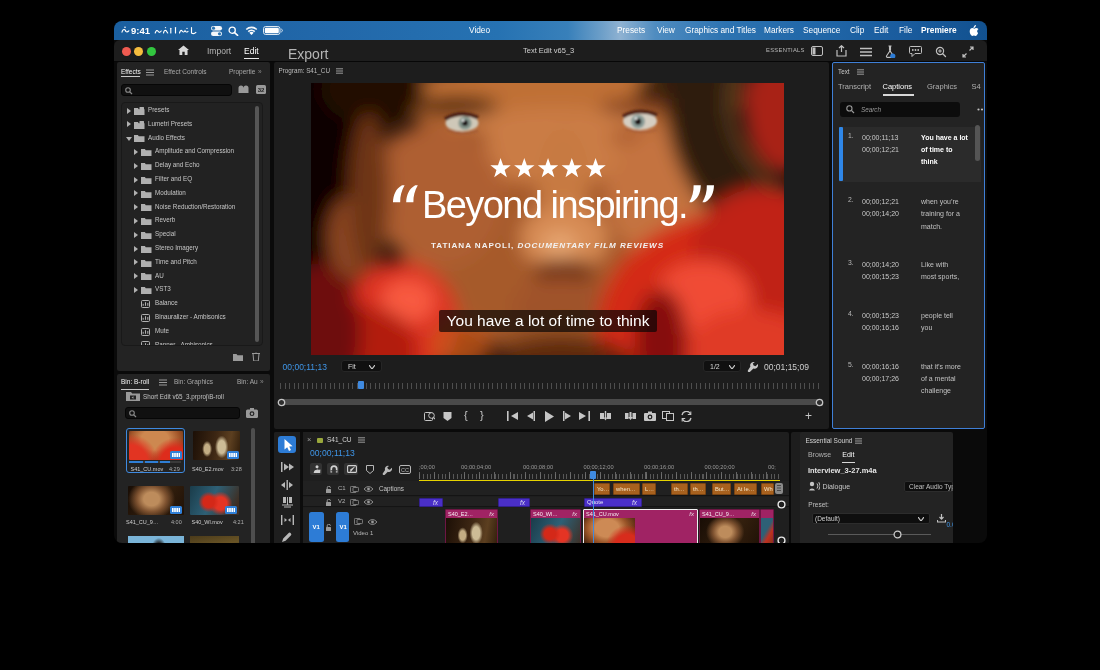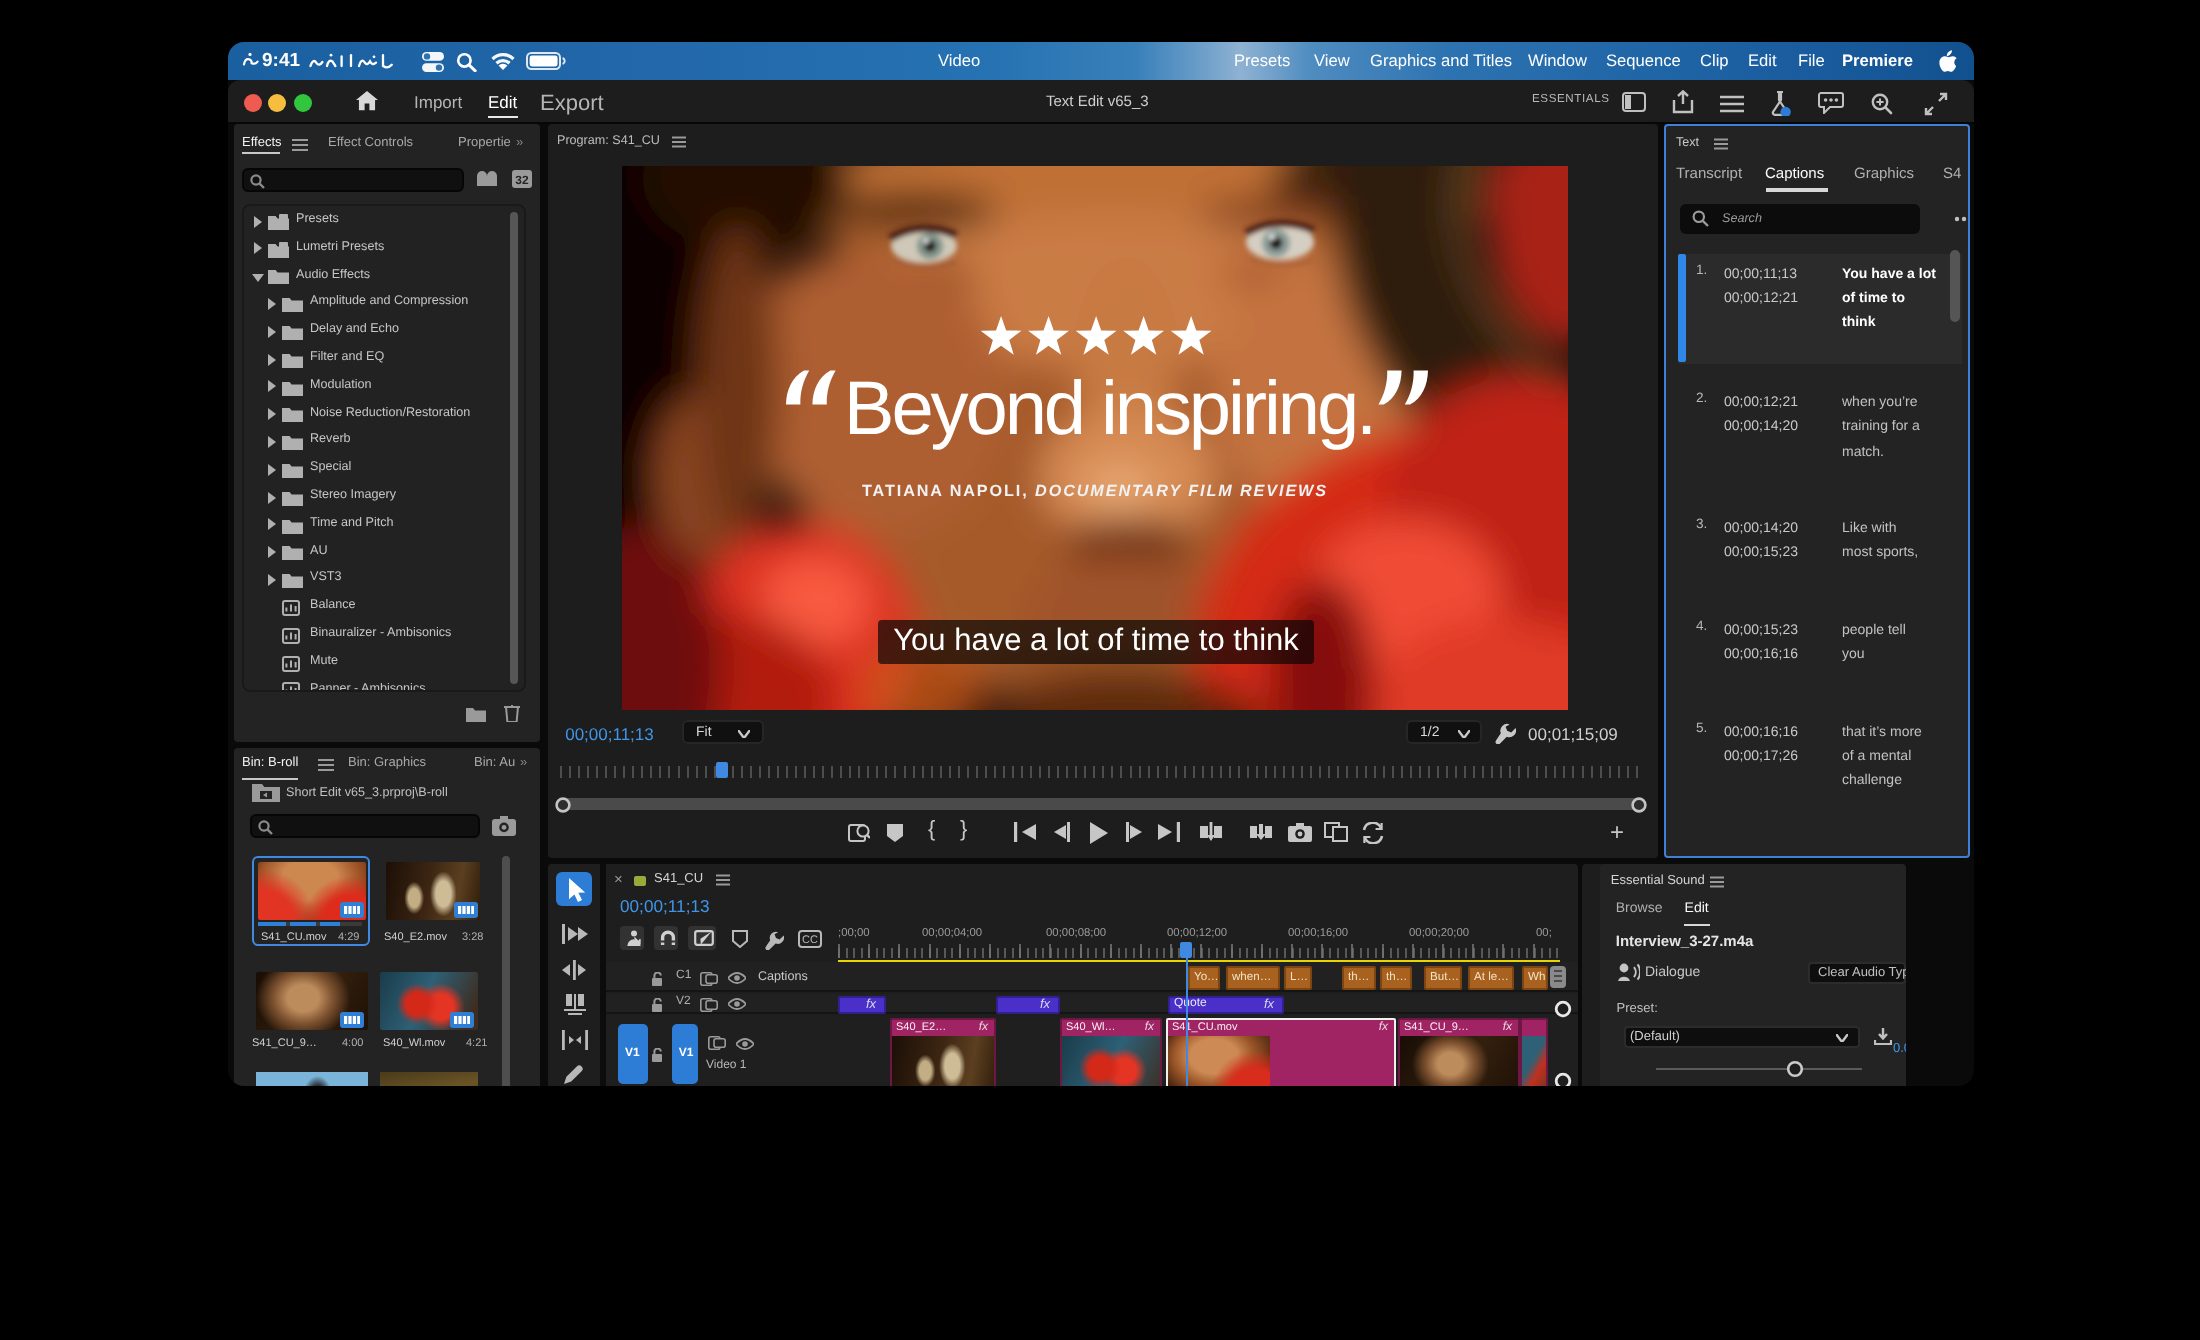--- a/index.html
+++ b/index.html
@@ -55,40 +55,40 @@
       </svg>
     <svg class="ab" style="left:149px;top:5px" width="21" height="9" viewBox="0 0 21 9">
         <rect x=".5" y=".5" width="16.5" height="8" rx="2.2" fill="none" stroke="#fff" opacity=".85"></rect>
         <rect x="1.8" y="1.8" width="14" height="5.4" rx="1.2" fill="#fff"></rect>
         <path d="M18.3 3 a1.6 1.6 0 0 1 0 3" fill="none" stroke="#fff" opacity=".85"></path>
       </svg>
     <div class="mi" style="left:355px">Video</div>
     <div class="mi" style="left:503px">Presets</div>
     <div class="mi" style="left:543px">View</div>
     <div class="mi" style="left:571px">Graphics and Titles</div>
-    <div class="mi" style="left:650px">Window</div>
+    <div class="mi" style="left:650px">Markers</div>
     <div class="mi" style="left:689px">Sequence</div>
     <div class="mi" style="left:736px">Clip</div>
     <div class="mi" style="left:760px">Edit</div>
     <div class="mi" style="left:785px">File</div>
     <div class="mi" style="left:807px;font-weight:bold">Premiere</div>
     <svg class="ab" style="left:854px;top:4px" width="11" height="12" viewBox="0 0 13 14">
         <path fill="#fff" d="M10.8 7.3c0-1.7 1.4-2.5 1.4-2.5s-.8-1.2-2.4-1.2c-1 0-1.8.6-2.3.6-.5 0-1.3-.6-2.2-.6C3.5 3.6 2 5 2 7.5c0 2.6 1.9 5.3 3 5.3.5 0 1.2-.5 2-.5s1.4.5 2 .5c1.1 0 2.6-2.3 2.9-3.5 0 0-1.1-.6-1.1-2zM8.6 2.3c.6-.7.9-1.6.8-2.3-.8.1-1.7.6-2.2 1.3-.5.6-.9 1.5-.8 2.3.9 0 1.7-.6 2.2-1.3z"></path>
       </svg>
   </div>
   <div id="titlebar">
     <div class="tl" style="left:8px;background:#f05b51"></div>
     <div class="tl" style="left:20.3px;background:#f6bd3e"></div>
     <div class="tl" style="left:32.5px;background:#32c63f"></div>
     <svg class="ab" style="left:64px;top:5px" width="11" height="11" viewBox="0 0 12 11">
         <path fill="#d8d8d8" d="M6 0 L12 5 H10.4 V10.5 H7.3 V6.8 H4.7 V10.5 H1.6 V5 H0 Z"></path>
       </svg>
     <div class="t" style="left:93px;top:6px;font-size:8.5px;color:#b5b5b5">Import</div>
     <div class="t" style="left:130px;top:6px;font-size:8.5px;color:#fff;border-bottom:1.5px solid #e8e8e8;padding-bottom:2px">Edit</div>
-    <div class="t" style="left:156px;top:6px;font-size:11px;color:#b5b5b5">Export</div>
+    <div class="t" style="left:174px;top:6px;font-size:14px;color:#b5b5b5">Export</div>
     <div class="t" style="left:409px;top:6px;font-size:7.5px;color:#cfcfcf">Text Edit v65_3</div>
     <div class="t" style="left:652px;top:7px;font-size:5.8px;color:#b8b8b8;letter-spacing:.3px">ESSENTIALS</div>
     <svg class="ab" style="left:697px;top:6px" width="12" height="10" viewBox="0 0 12 10">
         <rect x=".5" y=".5" width="11" height="9" rx="1.5" fill="none" stroke="#c0c0c0"></rect>
         <rect x="1.5" y="1.5" width="3" height="7" fill="#c0c0c0"></rect>
       </svg>
     <svg class="ab" style="left:722px;top:5px" width="11" height="12" viewBox="0 0 11 12">
         <g stroke="#c0c0c0" fill="none">
           <path d="M1 5 v6 h9 V5" stroke-width="1.2"></path>
           <path d="M5.5 7 V1 M3 3 L5.5.7 8 3" stroke-width="1.2"></path>

